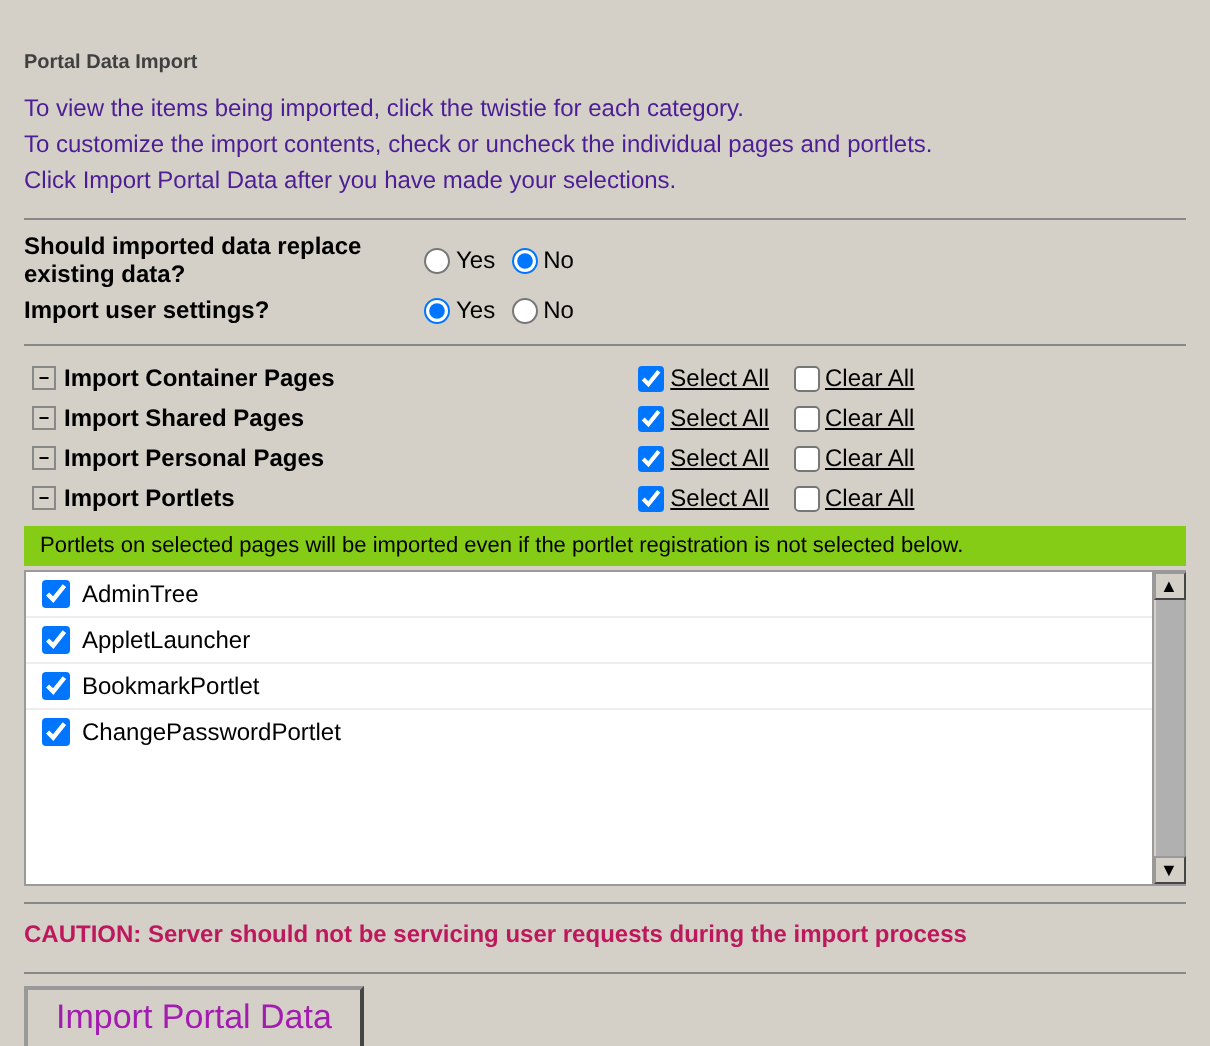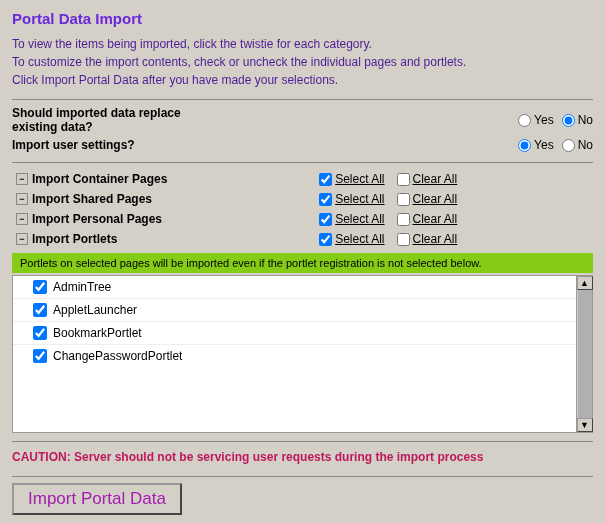--- a/index.html
+++ b/index.html
@@ -9,39 +9,39 @@
       background: #d4d0c8;
       width: 605px;
       min-height: 523px;
     }
     .page-container {
       background: #d4d0c8;
       padding: 10px 12px;
       width: 605px;
     }
     .page-title {
-      font-size: 15px;
+      font-size: 10px;
       font-weight: bold;
       margin-bottom: 8px;
-      color: #6d28d9;
+      color: #404040;
+      margin-top: 16px;
     }
     .description {
       font-size: 12px;
       color: #4c1d95;
       margin-bottom: 10px;
       line-height: 1.5;
     }
     .settings-section {
       margin-bottom: 10px;
     }
     .settings-row {
       display: flex;
       align-items: center;
       margin-bottom: 4px;
-      justify-content: space-between;
     }
     .settings-label {
       font-size: 12px;
       font-weight: bold;
       color: #000;
       width: 200px;
     }
     .radio-group {
       display: flex;
       align-items: center;
@@ -101,21 +101,21 @@
       font-size: 11px;
       color: #000;
       background: #84cc16;
       padding: 4px 8px;
       margin-bottom: 2px;
     }
     .portlet-item {
       display: flex;
       align-items: center;
       gap: 6px;
-      padding: 4px 20px;
+      padding: 4px 8px;
       font-size: 12px;
       border-bottom: 1px solid #eee;
       color: #000;
     }
     .portlet-item:last-child {
       border-bottom: none;
     }
     .portlet-item input[type="checkbox"] {
       width: 14px;
       height: 14px;

